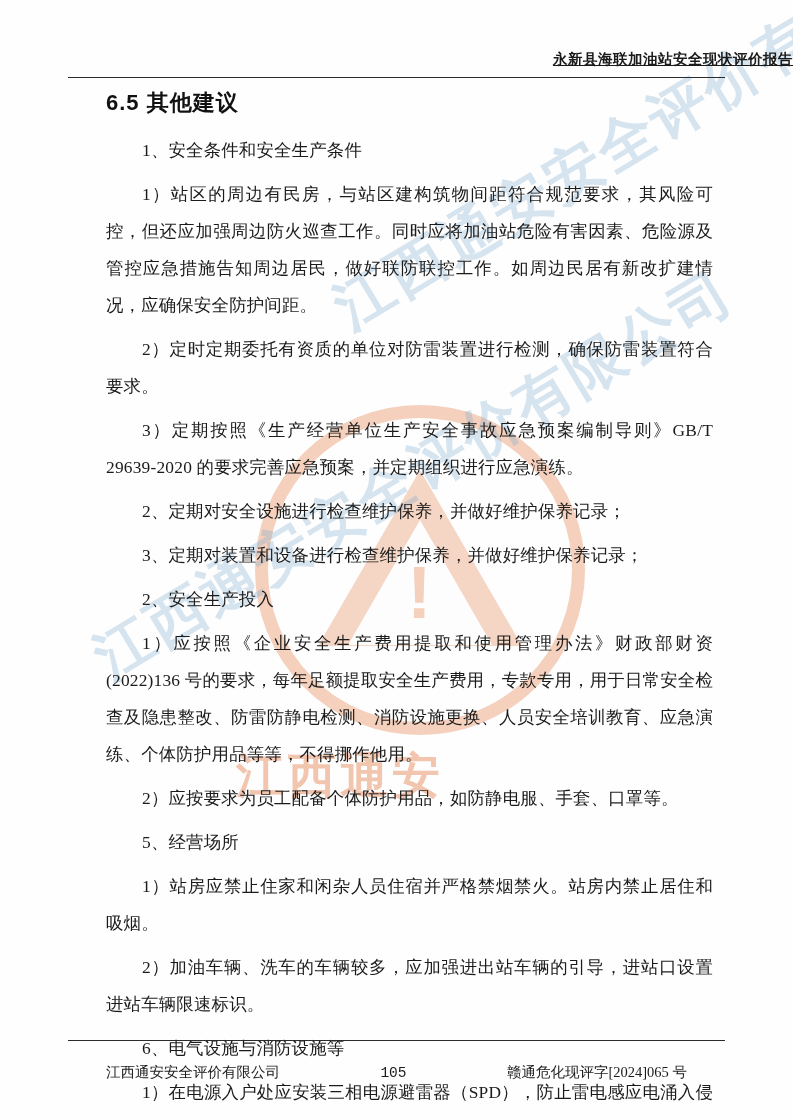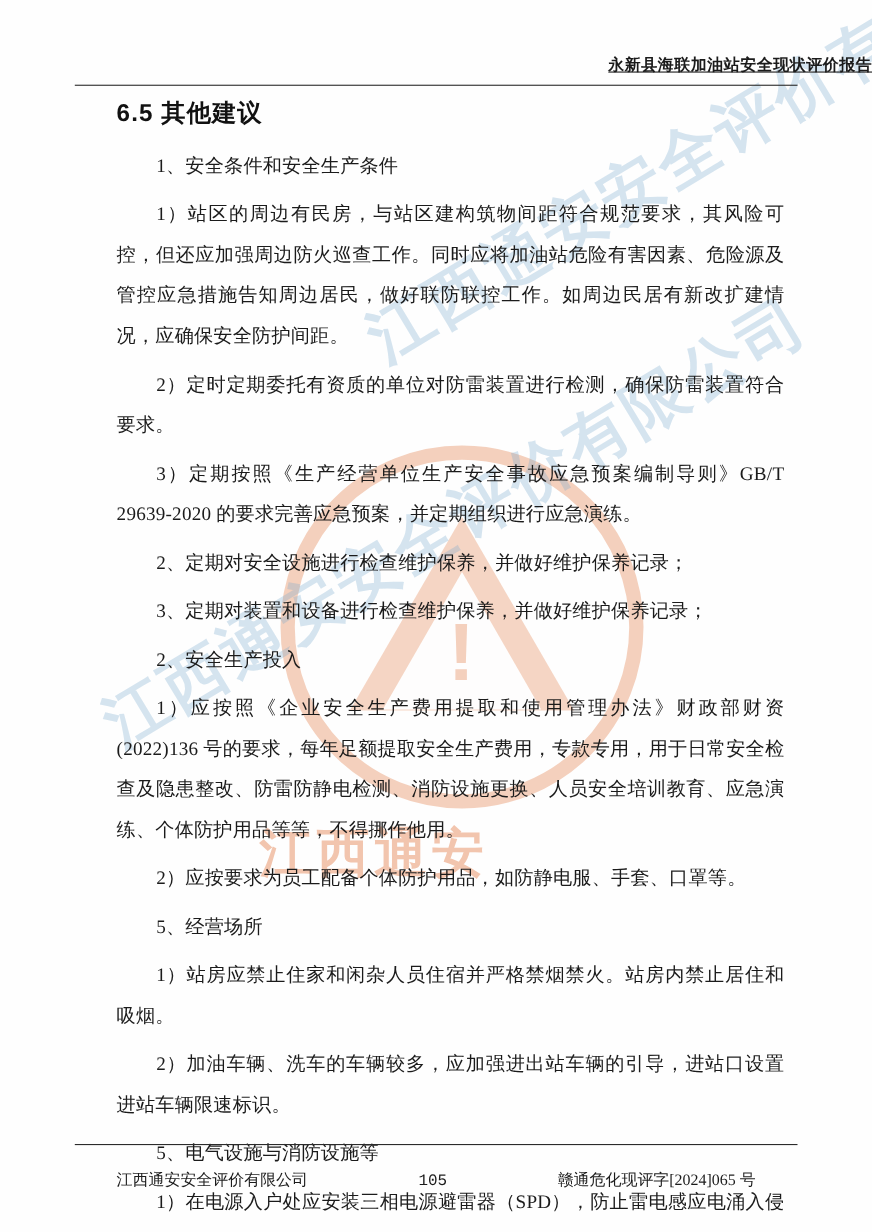--- a/index.html
+++ b/index.html
@@ -199,21 +199,21 @@
     <p class="para">2）定时定期委托有资质的单位对防雷装置进行检测，确保防雷装置符合要求。</p>
     <p class="para">3）定期按照《生产经营单位生产安全事故应急预案编制导则》GB/T 29639-2020 的要求完善应急预案，并定期组织进行应急演练。</p>
     <p class="para">2、定期对安全设施进行检查维护保养，并做好维护保养记录；</p>
     <p class="para">3、定期对装置和设备进行检查维护保养，并做好维护保养记录；</p>
     <p class="para">2、安全生产投入</p>
     <p class="para">1）应按照《企业安全生产费用提取和使用管理办法》财政部财资(2022)136 号的要求，每年足额提取安全生产费用，专款专用，用于日常安全检查及隐患整改、防雷防静电检测、消防设施更换、人员安全培训教育、应急演练、个体防护用品等等，不得挪作他用。</p>
     <p class="para">2）应按要求为员工配备个体防护用品，如防静电服、手套、口罩等。</p>
     <p class="para">5、经营场所</p>
     <p class="para">1）站房应禁止住家和闲杂人员住宿并严格禁烟禁火。站房内禁止居住和吸烟。</p>
     <p class="para">2）加油车辆、洗车的车辆较多，应加强进出站车辆的引导，进站口设置进站车辆限速标识。</p>
-    <p class="para">5、电气设施与消防设施等</p>
+    <p class="para">6、电气设施与消防设施等</p>
     <p class="para">1）在电源入户处应安装三相电源避雷器（SPD），防止雷电感应电涌入侵损坏电气设备。</p>
   </div>
 
   <div class="footer">
     <div class="footer-rule"></div>
     <div class="footer-row">
       <div class="footer-left">江西通安安全评价有限公司</div>
       <div class="footer-center">105</div>
       <div class="footer-right">赣通危化现评字[2024]065 号</div>
     </div>

